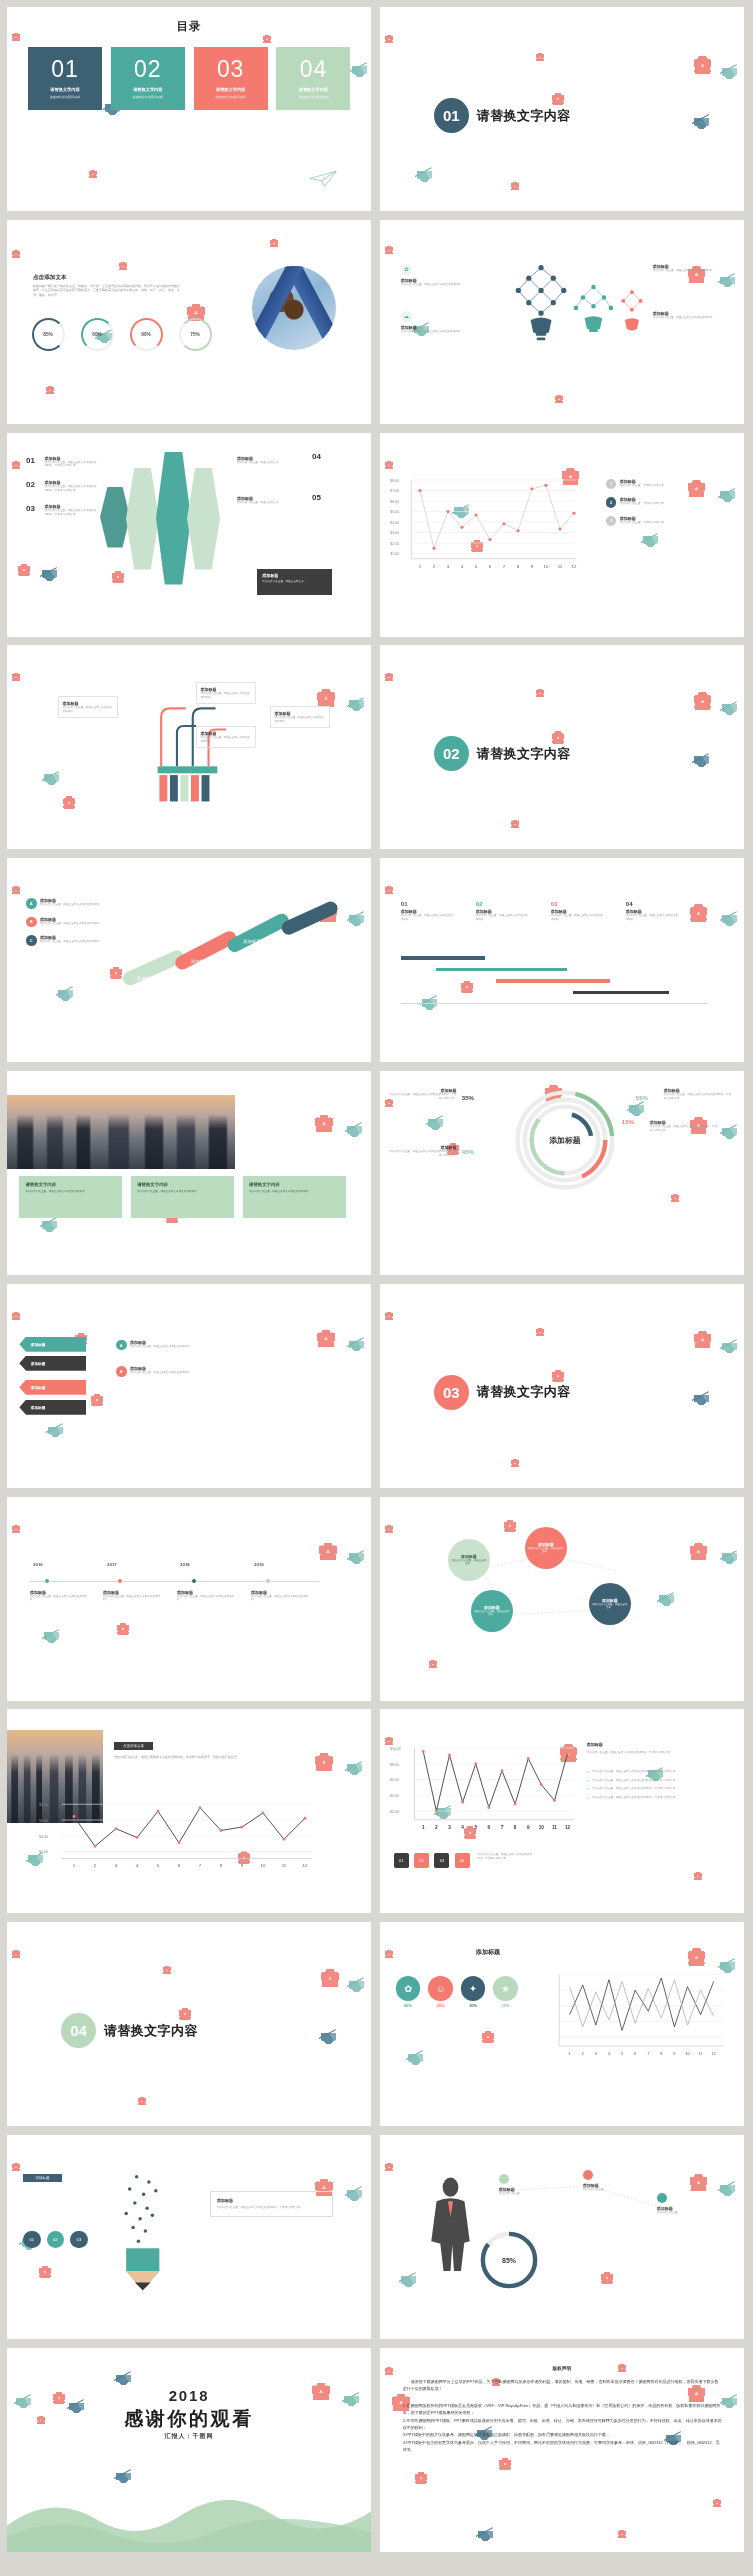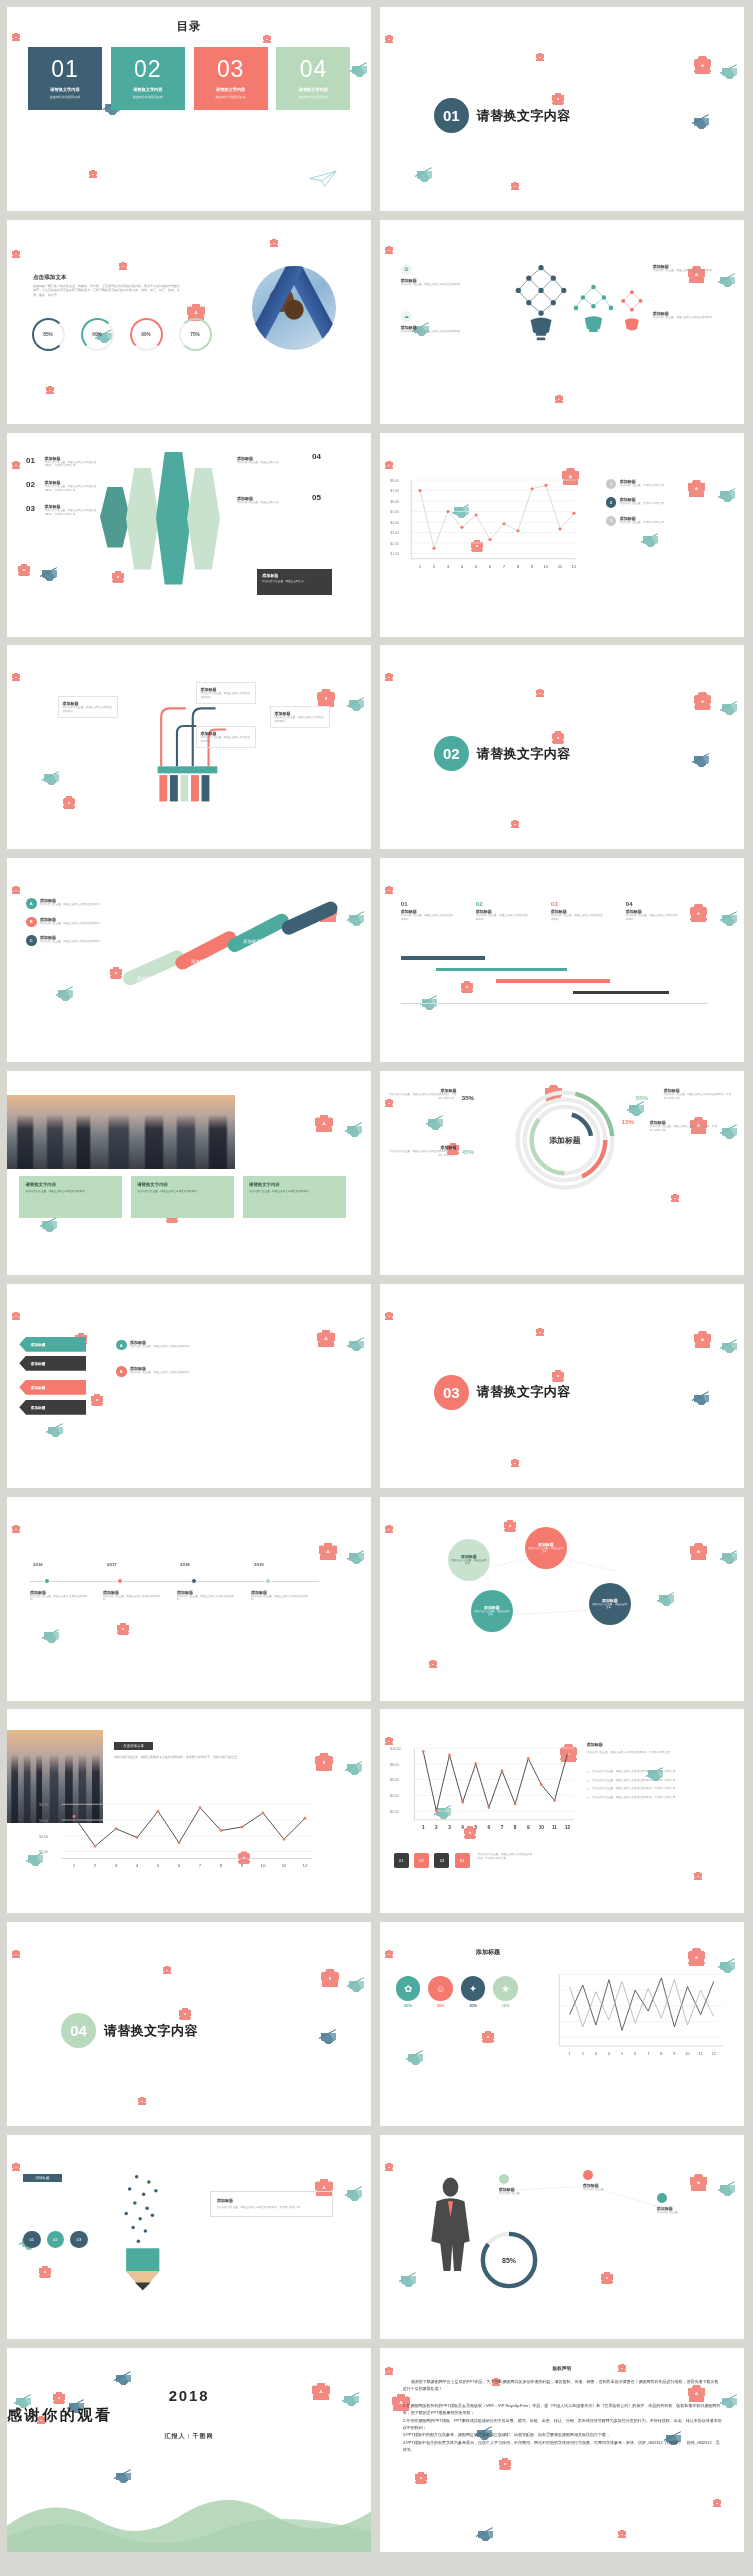--- a/index.html
+++ b/index.html
@@ -139,22 +139,22 @@
               padding-left:11.4px; color:#fff; font-size:3.7px; font-weight:bold;
               clip-path:polygon(10% 0,100% 0,100% 100%,10% 100%,0 50%); }
 
   
   .tl-line { position:absolute; height:0.9px; background:#d6d6d6; }
   .tl-dot { position:absolute; width:6.1px; height:6.1px; border-radius:50%; border:1.2px solid #fff; }
 
   
   .ty-year { position:absolute; width:100%; text-align:center; top:39px;
              font-size:15px; font-weight:bold; color:#2b2b2b; letter-spacing:1.8px; }
-  .ty-main { position:absolute; width:100%; top:58px;
-             font-size:15px; font-weight:bold; color:#1f1f1f; letter-spacing:2.6px; }
+  .ty-main { position:absolute; width:100%; text-align:center; top:58px;
+             font-size:19px; font-weight:bold; color:#1f1f1f; letter-spacing:2.6px; }
   .ty-sub { position:absolute; width:100%; text-align:center; top:84px;
             font-size:6.1px; font-weight:bold; color:#3a3a3a; letter-spacing:0.9px; }
   .hill { position:absolute; bottom:0; left:0; width:100%; height:65px; }
 
   
   .cp-h { position:absolute; top:17.5px; width:100%; text-align:center;
           font-size:4.7px; font-weight:bold; color:#333; }
   .cp-lead { position:absolute; left:23px; top:30px; width:319px;
              font-size:4px; line-height:1.85; color:#3a3a3a; text-indent:8px; }
   .cp-body { position:absolute; left:23px; top:54px; width:319px;

